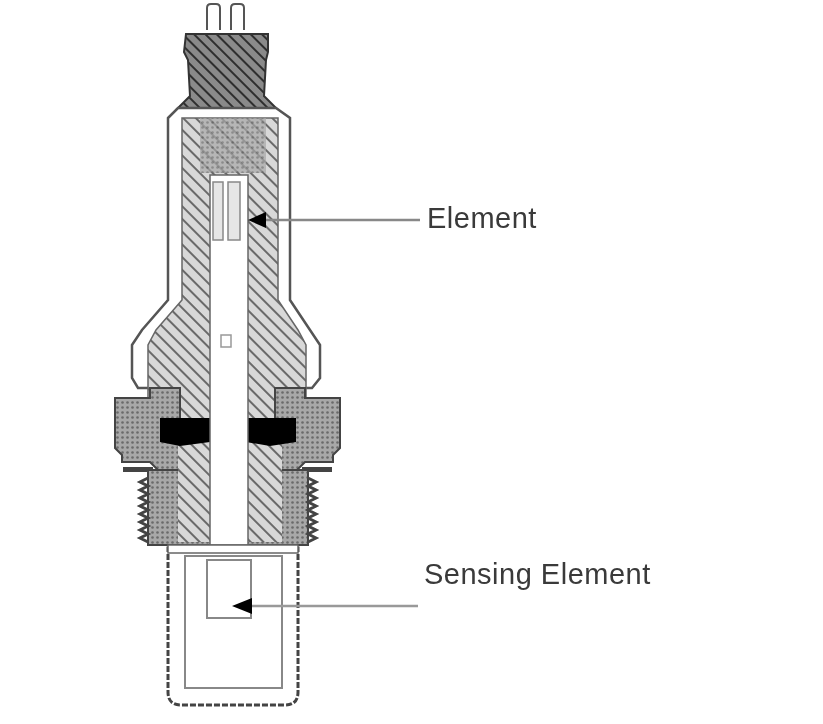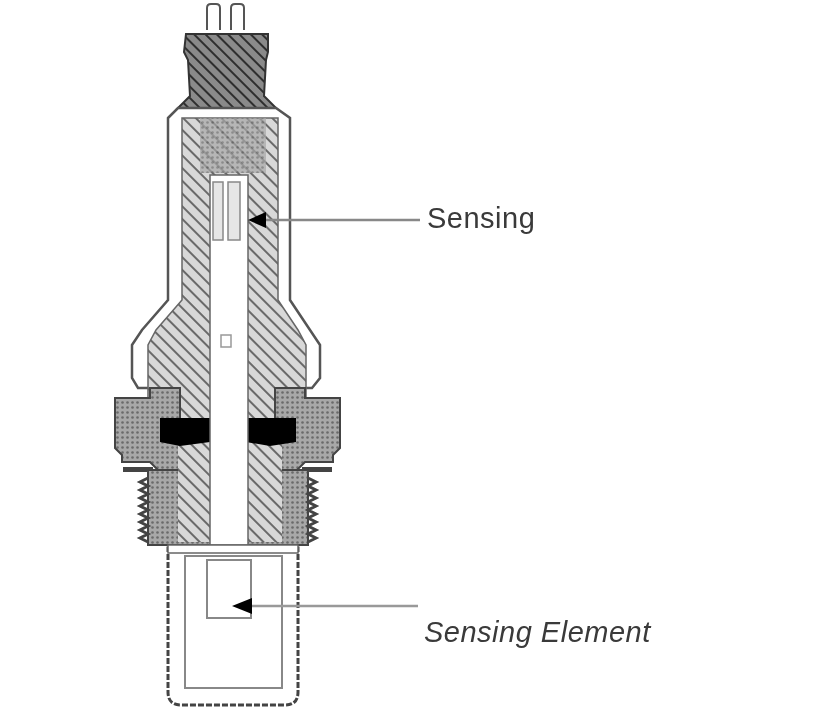--- a/index.html
+++ b/index.html
@@ -1,20 +1,20 @@
 <!DOCTYPE html>
 <html><head>
 <meta charset="utf-8">
 <style>
   html, body { margin: 0; padding: 0; background: #ffffff; }
   body { width: 823px; height: 724px; position: relative; overflow: hidden; font-family: "Liberation Sans", sans-serif; }
   #diagram { position: absolute; left: 0; top: 0; }
   .label { position: absolute; font-family: "Liberation Sans", sans-serif; font-size: 29px; color: #3a3a3a; letter-spacing: 0.5px; white-space: nowrap; }
   #label-terminal { left: 427px; top: 202px; }
-  #label-sensing { left: 424px; top: 616px; font-style: italic; }
+  #label-sensing { left: 424px; top: 558px; }
 </style>
 </head>
 <body>
 
 <svg id="diagram" width="823" height="724" viewBox="0 0 823 724" xmlns="http://www.w3.org/2000/svg">
   <defs>
     <pattern id="hatch" patternUnits="userSpaceOnUse" width="9" height="9" patternTransform="rotate(-45)">
       <rect width="9" height="9" fill="#d8d8d8"></rect>
       <line x1="0" y1="0" x2="0" y2="9" stroke="#6a6a6a" stroke-width="4"></line>
     </pattern>
@@ -80,14 +80,14 @@
     <line x1="262" y1="220" x2="420" y2="220" stroke="#888" stroke-width="2.5"></line>
     <polygon points="248,220 266,212 266,228" fill="#000"></polygon>
   </g>
 
   <g>
     <line x1="246" y1="606" x2="418" y2="606" stroke="#999" stroke-width="2.5"></line>
     <polygon points="232,606 252,598 252,614" fill="#000"></polygon>
   </g>
 </svg>
 
-<div id="label-terminal" class="label">Sensing</div>
+<div id="label-terminal" class="label">Element</div>
 <div id="label-sensing" class="label">Sensing Element</div>
 
 </body></html>

